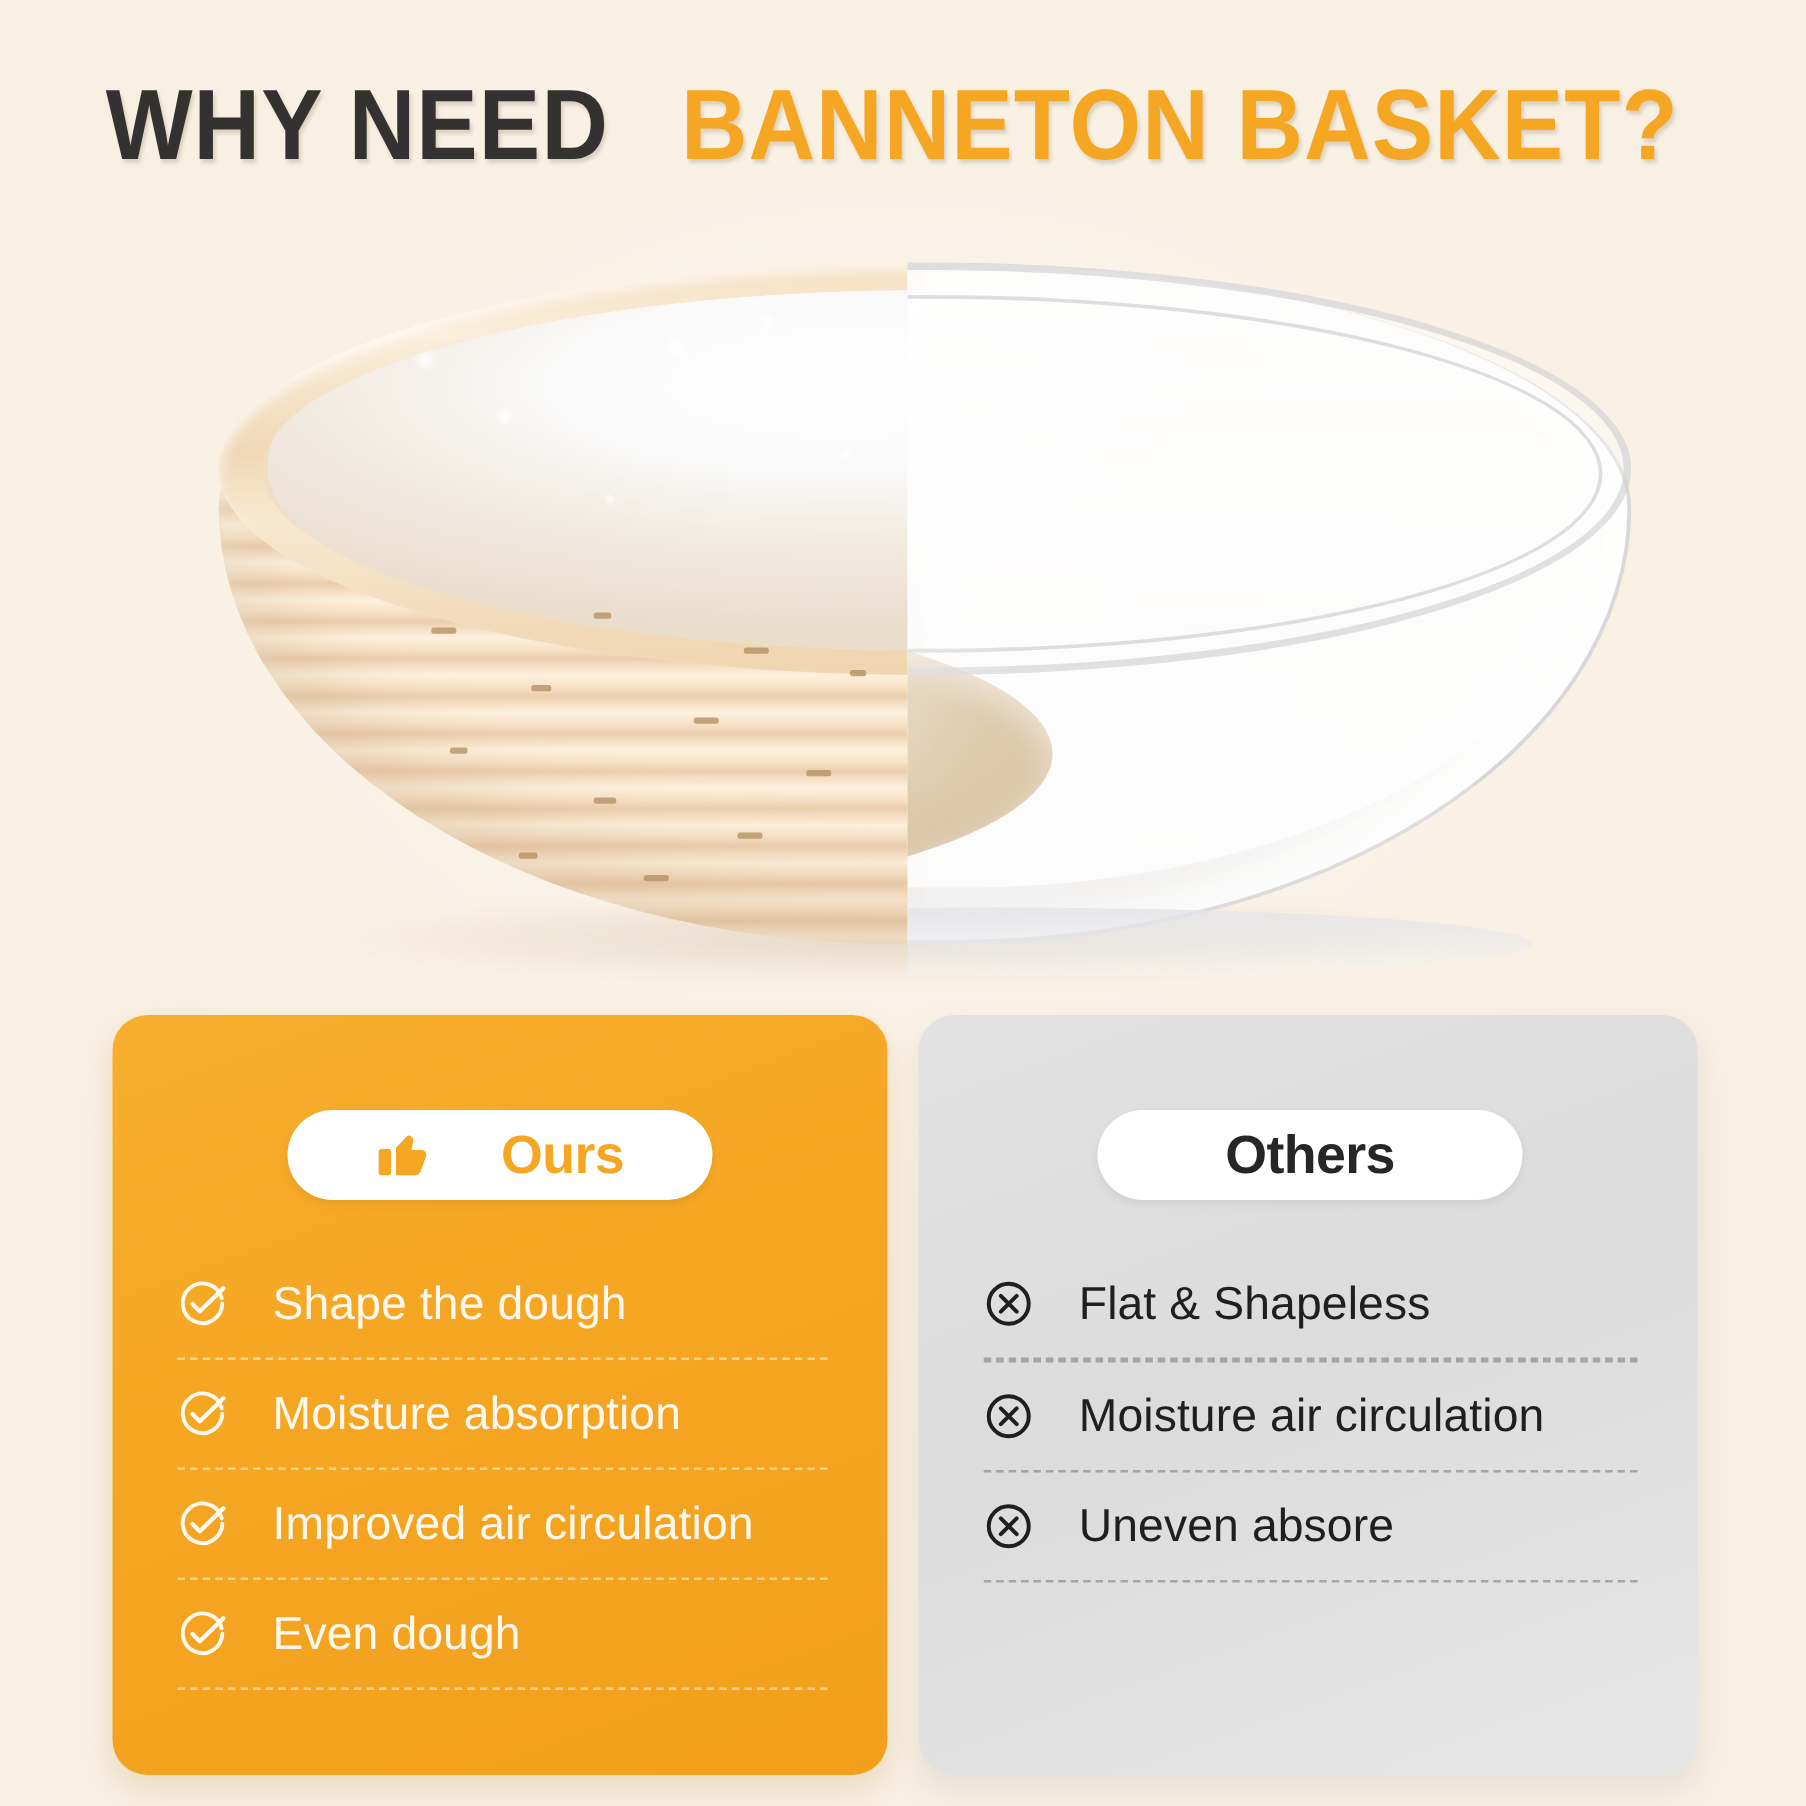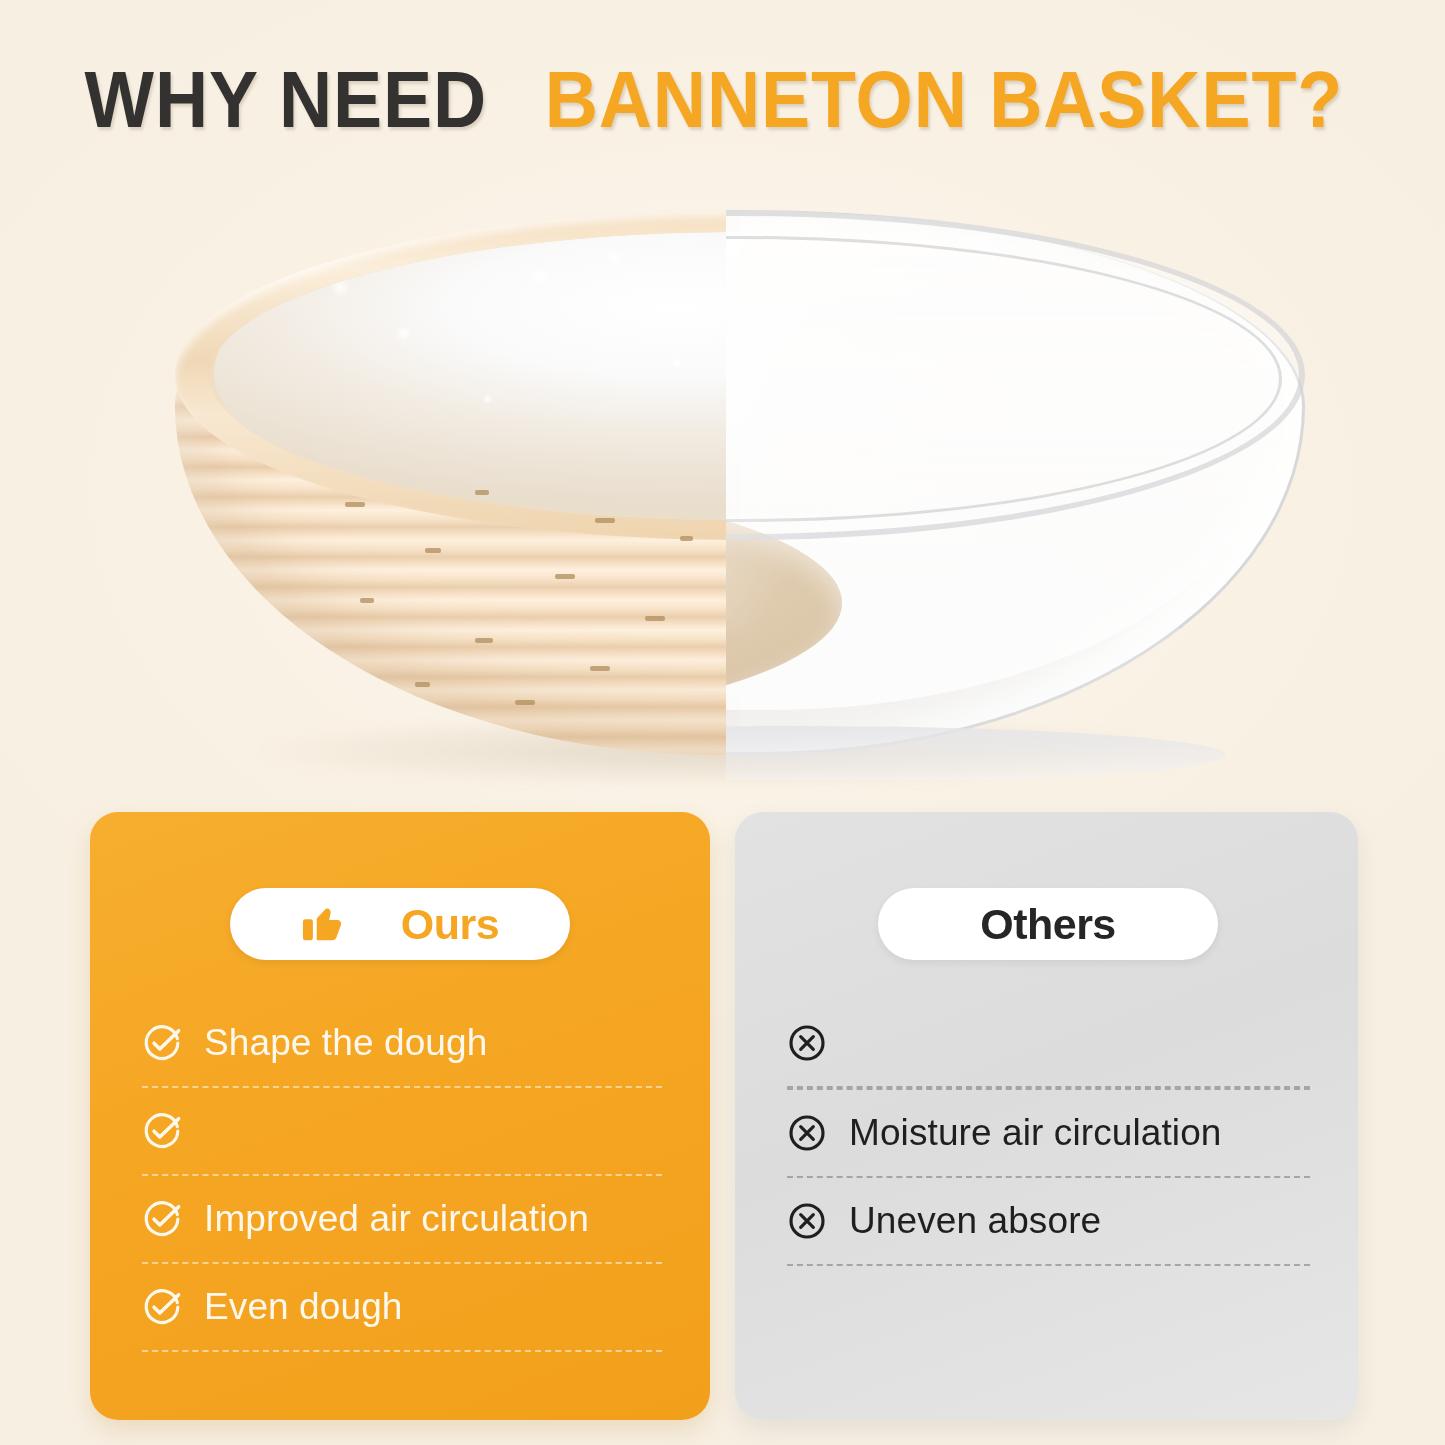--- a/index.html
+++ b/index.html
@@ -223,21 +223,21 @@
   .pill-others .pill-label{ color:#262626; }
   .thumb-icon{ display:block; width:46px; height:46px; margin-top:-2px; }
 
   .rows{
     position:absolute;
     left:52px; right:48px;
     top:188px;
   }
   .row{
     display:flex; align-items:center;
-    gap:22px;
+    gap:36px;
     height:86px;
   }
   .row-icon{ flex:0 0 auto; width:40px; height:40px; display:block; }
   .row-label{
     font-size:37px;
     letter-spacing:0.1px;
     white-space:nowrap;
   }
   .panel-ours   .row-label{ color:#fdf8ee; }
   .panel-others .row-label{ color:#1f1f1f; }
@@ -318,20 +318,21 @@
       </div>
       <div class="sep"></div>
 
       <div class="row">
         <span>
           <svg class="row-icon" viewBox="0 0 24 24" fill="none" aria-hidden="true">
             <path d="M21.2 9.4A9.5 9.5 0 1 0 21.5 12" stroke="#fdf8ee" stroke-width="1.9" stroke-linecap="round"></path>
             <path d="M7.2 12.1l3.5 3.5L22 4.6" stroke="#fdf8ee" stroke-width="2.1" stroke-linecap="round" stroke-linejoin="round"></path>
           </svg>
         </span>
+        <span class="row-label">Moisture absorption</span>
       </div>
       <div class="sep"></div>
 
       <div class="row">
         <span>
           <svg class="row-icon" viewBox="0 0 24 24" fill="none" aria-hidden="true">
             <path d="M21.2 9.4A9.5 9.5 0 1 0 21.5 12" stroke="#fdf8ee" stroke-width="1.9" stroke-linecap="round"></path>
             <path d="M7.2 12.1l3.5 3.5L22 4.6" stroke="#fdf8ee" stroke-width="2.1" stroke-linecap="round" stroke-linejoin="round"></path>
           </svg>
         </span>
@@ -358,20 +359,21 @@
     </div>
 
     <div class="rows">
       <div class="row">
         <span>
           <svg class="row-icon" viewBox="0 0 24 24" fill="none" aria-hidden="true">
             <circle cx="12" cy="12" r="9.6" stroke="#1f1f1f" stroke-width="1.9"></circle>
             <path d="M8.2 8.2l7.6 7.6M15.8 8.2l-7.6 7.6" stroke="#1f1f1f" stroke-width="1.9" stroke-linecap="round"></path>
           </svg>
         </span>
+        <span class="row-label">Flat &amp; Shapeless</span>
       </div>
       <div class="sep"></div>
 
       <div class="sep"></div>
 
       <div class="row">
         <span>
           <svg class="row-icon" viewBox="0 0 24 24" fill="none" aria-hidden="true">
             <circle cx="12" cy="12" r="9.6" stroke="#1f1f1f" stroke-width="1.9"></circle>
             <path d="M8.2 8.2l7.6 7.6M15.8 8.2l-7.6 7.6" stroke="#1f1f1f" stroke-width="1.9" stroke-linecap="round"></path>

